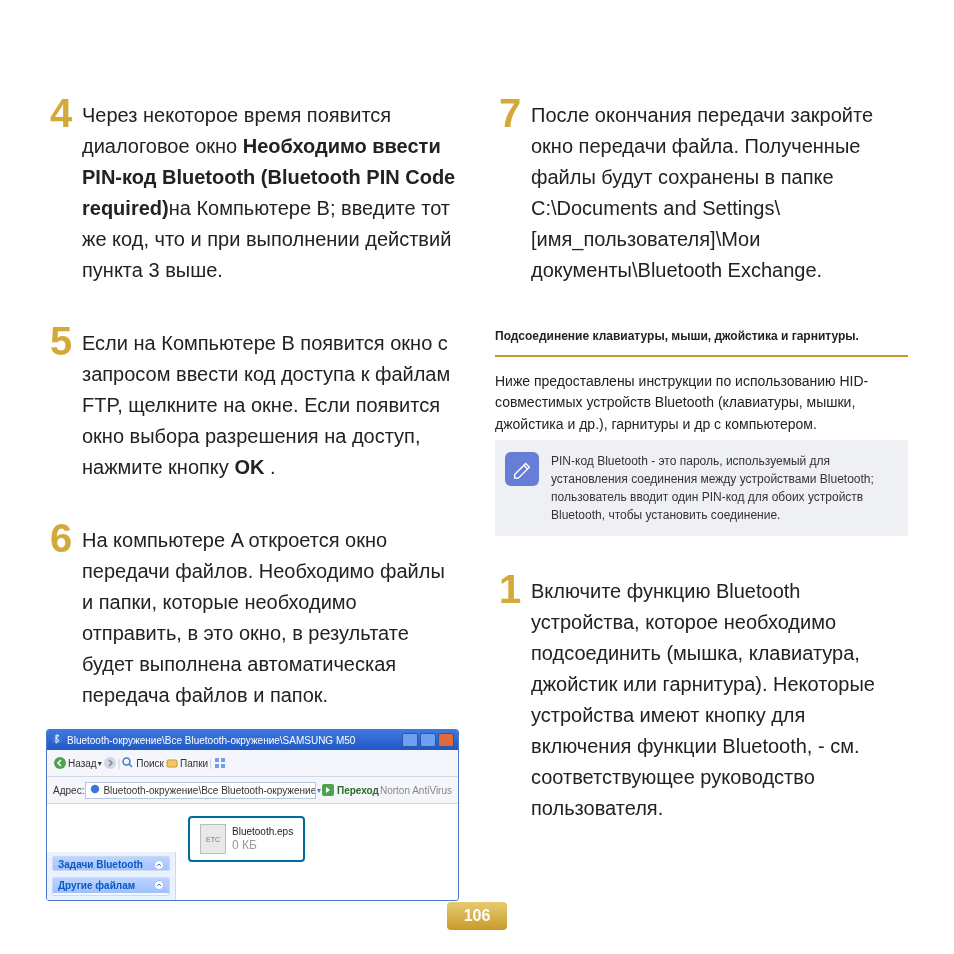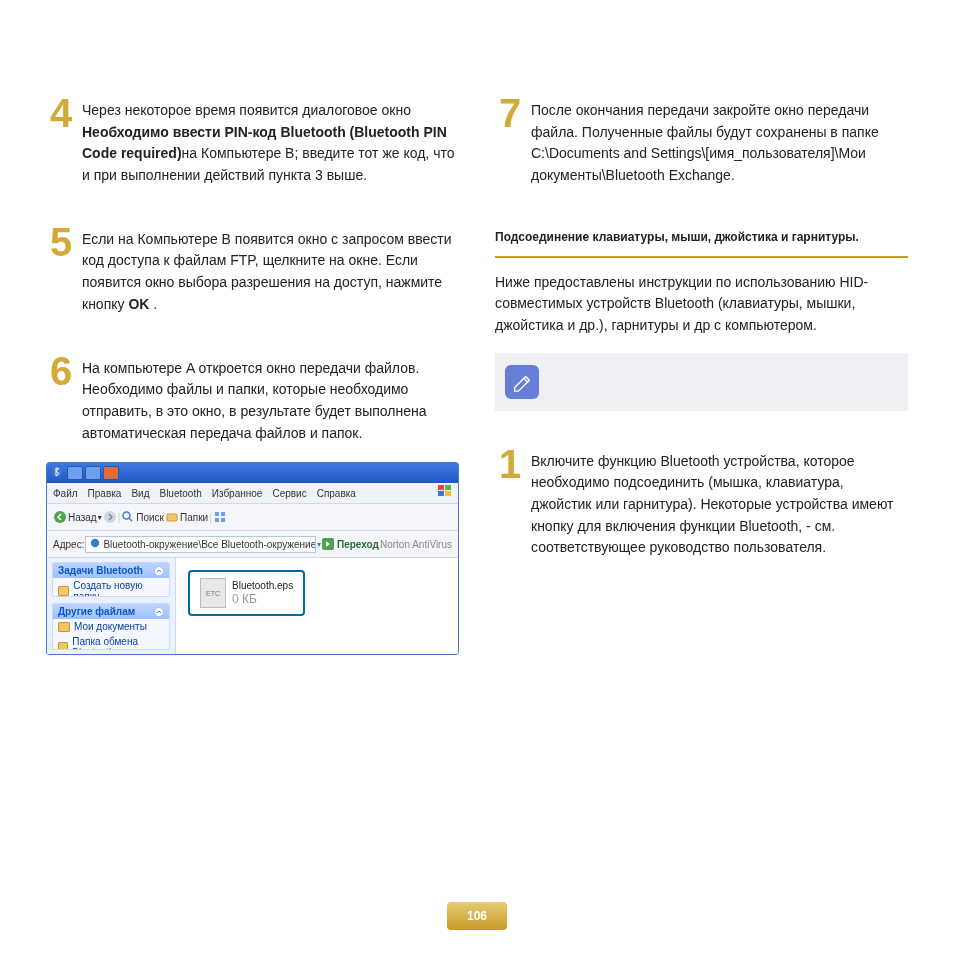--- a/index.html
+++ b/index.html
@@ -27,46 +27,46 @@
     padding:100px 46px 0 46px;
     gap:36px;
   }
   .col{flex:1;min-width:0;}
   .step{display:flex;margin-bottom:42px;}
   .step-num{
     font-size:40px;line-height:34px;font-weight:bold;color:var(--gold2);
     width:30px;text-align:center;margin-right:6px;flex-shrink:0;
     margin-top:-4px;
   }
-  .step-body{font-size:14px;line-height:1.55;}
+  .step-body{font-size:20px;line-height:1.55;}
   .step-body b{font-weight:bold;}
   .section-title{
     font-size:12px;font-weight:bold;line-height:1.4;
     padding-bottom:10px;border-bottom:2px solid var(--gold);
     margin:36px 0 14px 0;
   }
-  .section-desc{font-size:14px;line-height:1.55;margin-bottom:16px;}
+  .section-desc{font-size:14px;line-height:1.55;margin-bottom:4px;}
   .note{
     background:var(--note-bg);
     display:flex;align-items:flex-start;
     padding:12px 14px 12px 10px;gap:12px;
     margin-bottom:40px;
   }
   .note-icon{
     width:34px;height:34px;border-radius:6px;background:var(--note-icon);
     flex-shrink:0;display:flex;align-items:center;justify-content:center;
   }
   .note-icon svg{width:22px;height:22px;}
   .note-text{font-size:12px;line-height:1.5;color:#333;}
   
   .page-num{
     position:absolute;left:50%;bottom:24px;transform:translateX(-50%);
     width:60px;height:28px;border-radius:4px;
     background:linear-gradient(#e6cb72,#c89a2a);
-    color:#fff;font-size:12px;font-weight:bold;
+    color:#fff;font-size:16px;font-weight:bold;
     display:flex;align-items:center;justify-content:center;
   }
   
   .win{
     border:1px solid #4a78c9;border-radius:3px;overflow:hidden;
     font-size:10px;box-shadow:0 0 0 1px #a7c3ef inset;
     margin-top:6px;
   }
   .win-title{
     background:linear-gradient(#3f78e0,#1f58c3);
@@ -93,21 +93,21 @@
     display:flex;align-items:center;gap:1px;padding:3px 6px;height:20px;color:#333;
   }
   .addr-field{
     flex:1;background:#fff;border:1px solid #b6c6e0;height:15px;
     display:flex;align-items:center;padding:0 4px;white-space:nowrap;overflow:hidden;
   }
   .go-btn{display:flex;align-items:center;gap:3px;color:#2a6b2a;font-weight:bold;}
   .win-body{display:flex;height:96px;background:#fff;}
   .side{
     width:118px;background:#eaf1ff;border-right:1px solid #cfd9ee;
-    padding:4px 5px;display:flex;flex-direction:column;gap:6px;
+    padding:4px 5px;display:flex;flex-direction:column;gap:6px;margin-top:48px;
   }
   .side-panel{
     background:#f5f9ff;border:1px solid #cfd9ee;border-radius:2px;
     overflow:hidden;
   }
   .side-hdr{
     background:linear-gradient(#bdd4ff,#9fc0ff);
     color:var(--sidebar-blue);font-weight:bold;
     padding:2px 5px;display:flex;align-items:center;justify-content:space-between;
   }
@@ -158,42 +158,26 @@
     </div>
 
     <div class="win">
       <div class="win-title">
         <span>
           <svg width="12" height="12" viewBox="0 0 12 12">
               <circle cx="6" cy="6" r="5" fill="#3a78d6"></circle>
               <path d="M5 2v8l3-2.5L5 5l3-2.5L5 2" stroke="#fff" stroke-width="1" fill="none"></path>
             </svg>
         </span>
+        <span class="win-title-text">Bluetooth-окружение\Все Bluetooth-окружение\SAMSUNG M50</span>
         <div class="win-btns">
           <div class="win-btn"></div>
           <div class="win-btn"></div>
           <div class="win-btn close"></div>
         </div>
-      </div>
-      <div class="win-menu">
-        <span>Файл</span>
-        <span>Правка</span>
-        <span>Вид</span>
-        <span>Bluetooth</span>
-        <span>Избранное</span>
-        <span>Сервис</span>
-        <span>Справка</span>
-        <span class="win-flag">
-          <svg viewBox="0 0 14 12">
-              <rect width="6" height="5" fill="#e04a2a"></rect>
-              <rect x="7" width="6" height="5" fill="#5ab54a"></rect>
-              <rect y="6" width="6" height="5" fill="#3a78d6"></rect>
-              <rect x="7" y="6" width="6" height="5" fill="#f0c22a"></rect>
-            </svg>
-        </span>
       </div>
       <div class="win-tools">
         <span class="tool-ico">
           <svg viewBox="0 0 14 14">
               <circle cx="7" cy="7" r="6" fill="#4fa24f"></circle>
               <path d="M8 4l-3 3 3 3" stroke="#fff" stroke-width="1.5" fill="none"></path>
             </svg>
         </span>
         <span>Назад</span>
         <span style="font-size:8px">▾</span>
@@ -306,20 +290,21 @@
     <div class="section-title">Подсоединение клавиатуры, мыши, джойстика и гарнитуры.</div>
     <div class="section-desc">Ниже предоставлены инструкции по использованию HID-совместимых устройств Bluetooth (клавиатуры, мышки, джойстика и др.), гарнитуры и др с компьютером.</div>
 
     <div class="note">
       <div class="note-icon">
         <svg viewBox="0 0 24 24">
             <path d="M4 18l12-12 4 4-12 12H4v-4z" fill="none" stroke="#fff" stroke-width="1.5"></path>
             <line x1="14" y1="8" x2="18" y2="12" stroke="#fff" stroke-width="1.5"></line>
           </svg>
       </div>
+      <div class="note-text">PIN-код Bluetooth - это пароль, используемый для установления соединения между устройствами Bluetooth; пользователь вводит один PIN-код для обоих устройств Bluetooth, чтобы установить соединение.</div>
     </div>
 
     <div class="step">
       <div class="step-num">1</div>
       <div class="step-body">Включите функцию Bluetooth устройства, которое необходимо подсоединить (мышка, клавиатура, джойстик или гарнитура). Некоторые устройства имеют кнопку для включения функции Bluetooth, - см. соответствующее руководство пользователя.</div>
     </div>
 
   </div>
 </div>
 

